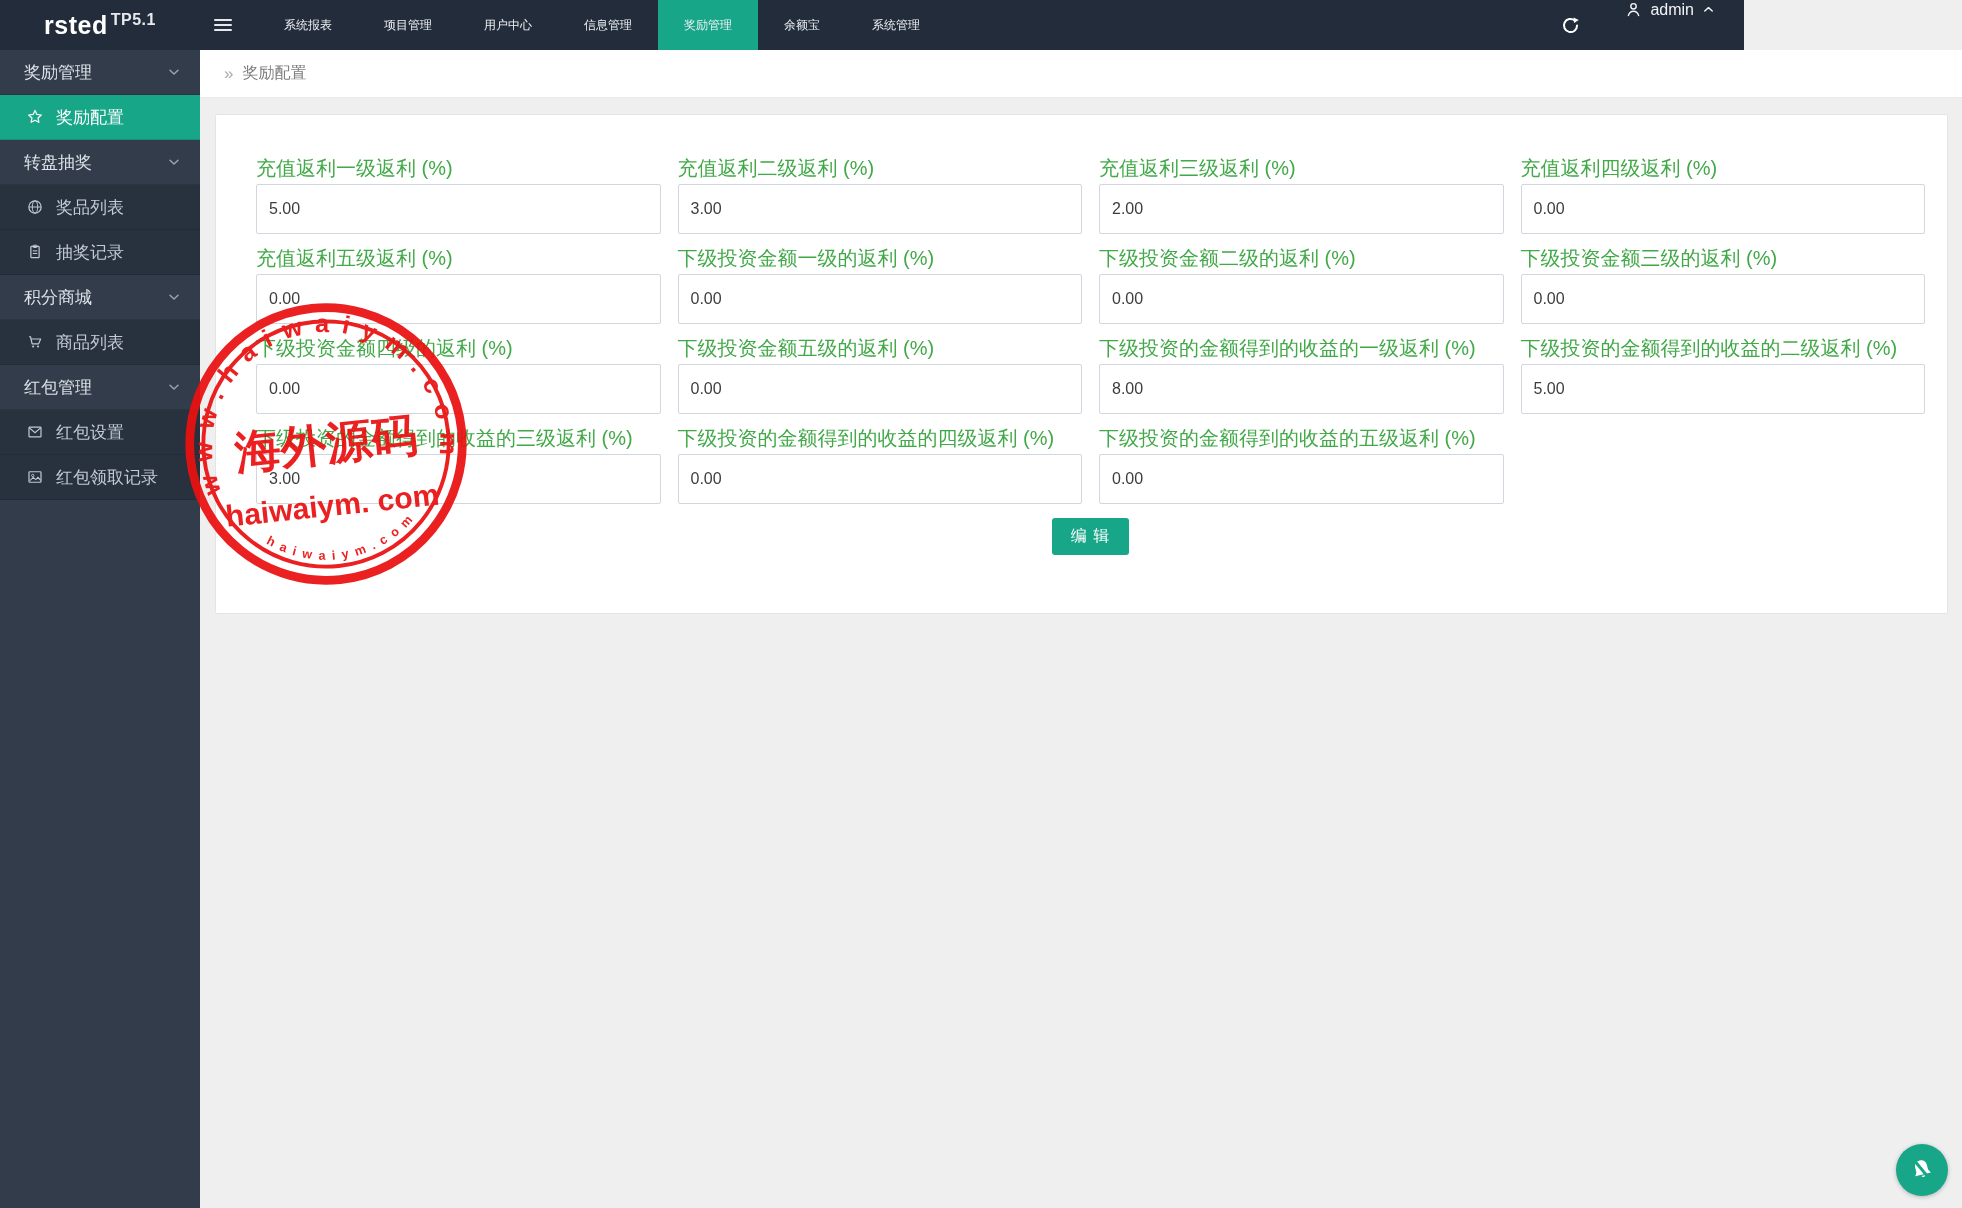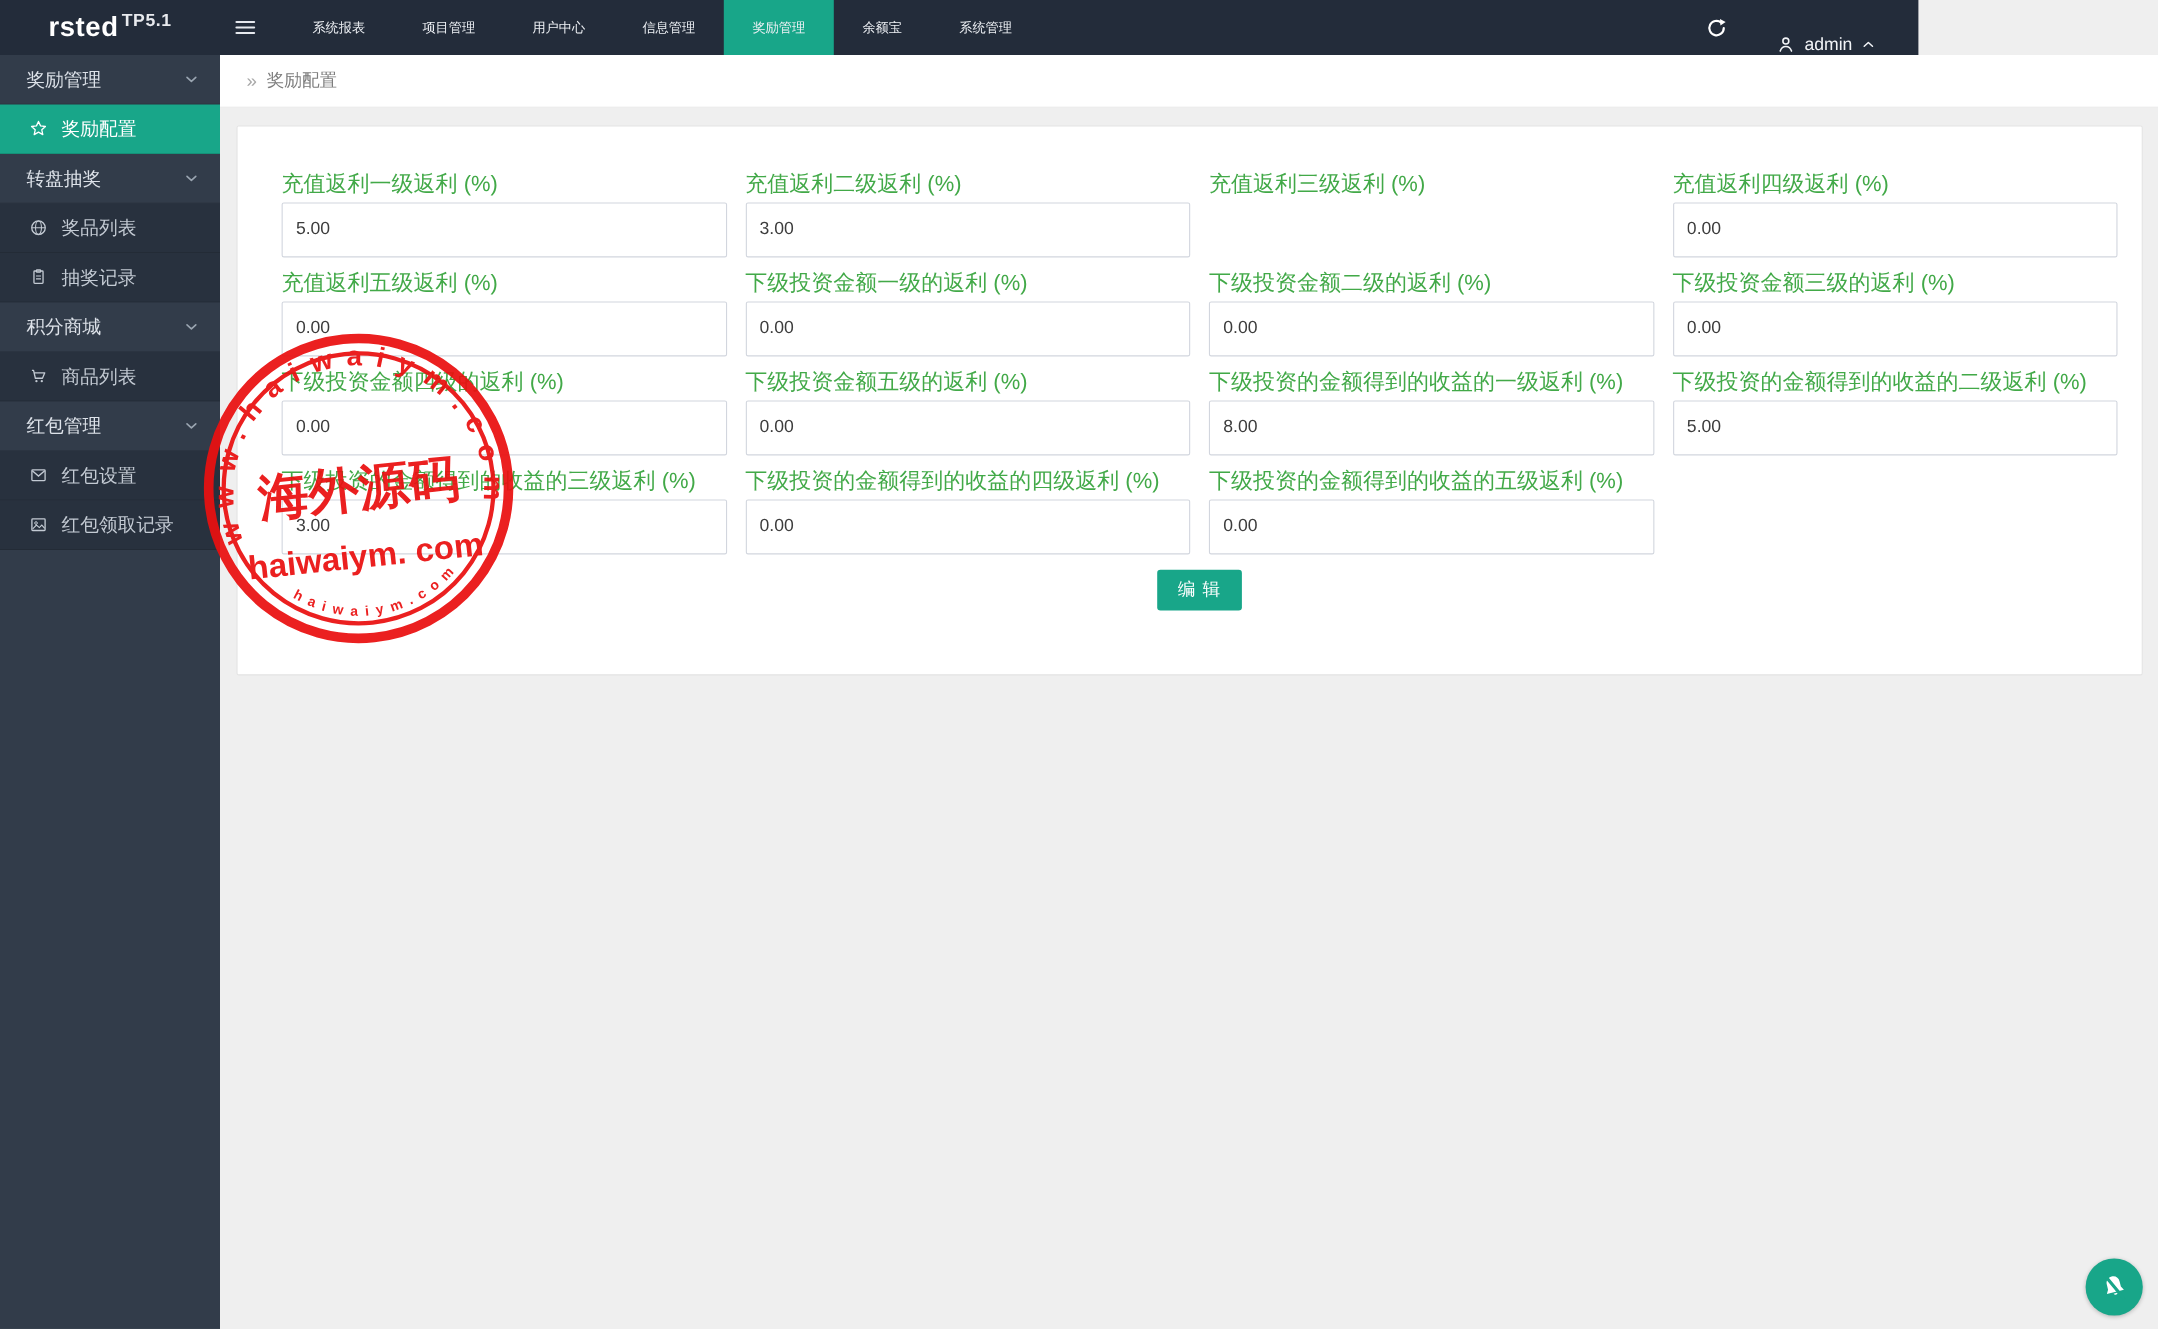--- a/index.html
+++ b/index.html
@@ -8,21 +8,21 @@
   
   .topbar { position:absolute; top:0; left:0; width:1744px; height:50px; background:#232c3a; display:flex; align-items:stretch; z-index:30; }
   .logo { width:200px; display:flex; align-items:center; justify-content:center; color:#fff; font-size:25px; font-weight:bold; letter-spacing:0.5px; }
   .logo sup { font-size:16px; font-weight:bold; margin-left:3px; margin-top:-10px; color:#e8eaee; }
   .hamburger { width:46px; display:flex; align-items:center; justify-content:center; cursor:pointer; }
   .hamburger .bars { width:18px; }
   .hamburger .bars div { height:2px; background:#e6e9ee; margin:3px 0; border-radius:1px; }
   .topnav { display:flex; align-items:stretch; margin-left:12px; }
   .topnav .nav-item { display:flex; align-items:center; padding:0 26px; color:#eef1f5; font-size:12px; cursor:pointer; }
   .topnav .nav-item.active { background:#18a689; }
-  .topbar-right { margin-left:auto; display:flex; align-items:flex-end; padding-right:38px; color:#eef1f5; }
+  .topbar-right { margin-left:auto; display:flex; align-items:flex-start; padding-right:28px; color:#eef1f5; }
   .refresh-btn { width:40px; height:50px; display:flex; align-items:center; justify-content:center; cursor:pointer; color:#fff; margin-right:34px; }
   .user-menu { display:flex; align-items:center; gap:7px; font-size:16px; cursor:pointer; color:#f2f4f7; }
   .user-menu svg { display:block; }
 
   
   .sidebar { position:absolute; top:50px; left:0; width:200px; height:1158px; background:#2a3441; display:flex; flex-direction:column; z-index:20; }
   .side-row { height:45px; flex:0 0 45px; display:flex; align-items:center; color:#cdd4dc; font-size:17px; cursor:pointer; border-bottom:1px solid rgba(0,0,0,0.12); }
   .side-group { background:#323c4a; padding:0 18px 0 24px; color:#dde2e9; }
   .side-group .grp-label { flex:1; }
   .side-group svg { color:#9aa5b1; }
@@ -183,20 +183,21 @@
       <div class="field">
         <label>充值返利一级返利 (%)</label>
         <input value="5.00" style="">
       </div>
       <div class="field">
         <label>充值返利二级返利 (%)</label>
         <input value="3.00" style="">
       </div>
       <div class="field">
         <label>充值返利三级返利 (%)</label>
+        <input value="2.00" style="">
       </div>
       <div class="field">
         <label>充值返利四级返利 (%)</label>
         <input value="0.00" style="">
       </div>
       <div class="field">
         <label>充值返利五级返利 (%)</label>
         <input value="0.00" style="">
       </div>
       <div class="field">

